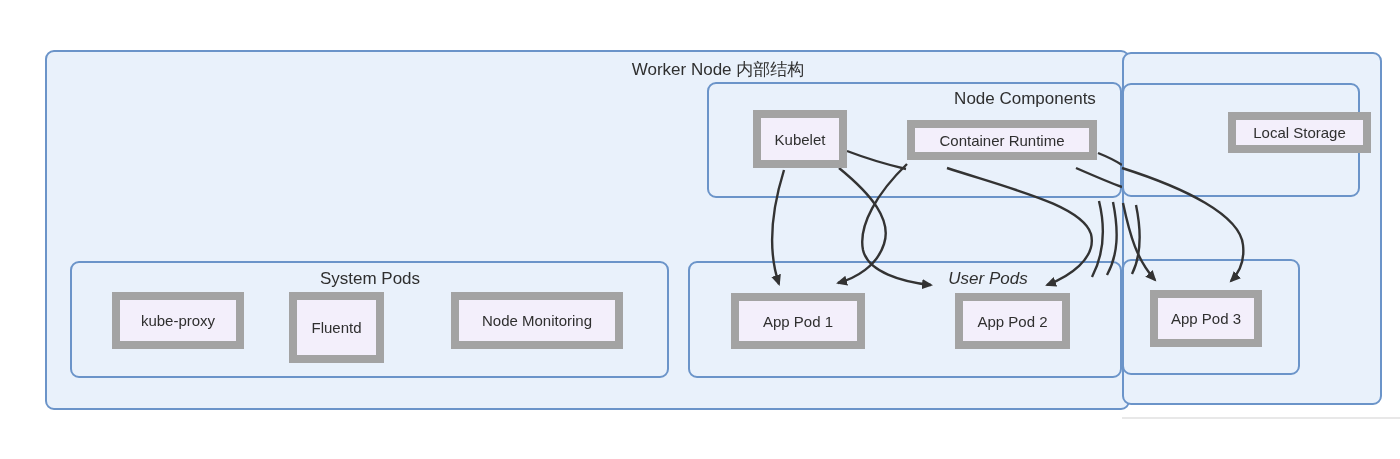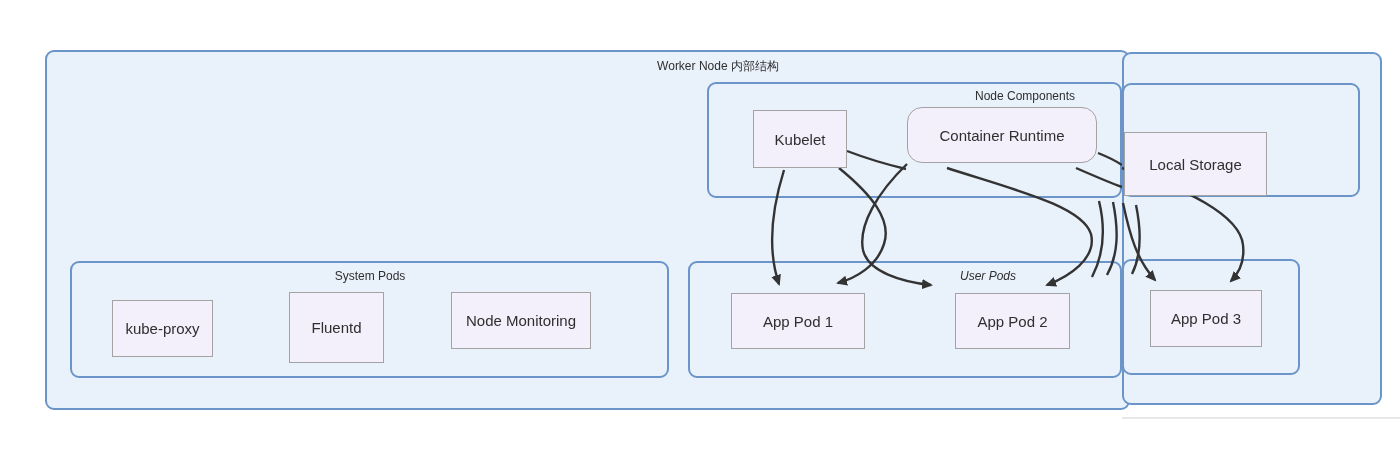--- a/index.html
+++ b/index.html
@@ -2,44 +2,44 @@
 <html><head>
 <meta charset="utf-8">
 <style>
   html,body{margin:0;padding:0;background:#fff;}
   #canvas{
     position:relative;width:1400px;height:459px;background:#fff;overflow:hidden;
     font-family:"Liberation Sans","DejaVu Sans",sans-serif;color:#2f2f2f;
   }
   .sg{position:absolute;box-sizing:border-box;background:#e9f1fb;border:2px solid #6b94c9;border-radius:9px;}
   .node{
-    position:absolute;box-sizing:border-box;background:#f3effb;border:1px solid #a3a3a3;
+    position:absolute;box-sizing:border-box;background:#f3effb;border:8px solid #a3a3a3;
     display:flex;align-items:center;justify-content:center;
     font-size:15px;color:#2f2f2f;white-space:nowrap;
   }
-  .title{position:absolute;transform:translateX(-50%);font-size:12px;color:#2f2f2f;white-space:nowrap;}
+  .title{position:absolute;transform:translateX(-50%);font-size:17px;color:#2f2f2f;white-space:nowrap;}
   svg.edges{position:absolute;left:0;top:0;pointer-events:none;}
   .edge{fill:none;stroke:#333333;stroke-width:2.4px;}
   .seamline{position:absolute;background:#e8e8e8;height:2px;}
 
   
   #boxA{left:45px;top:50px;width:1085px;height:360px;}
   #boxB{left:1122px;top:52px;width:260px;height:353px;}
   #sgNC1{left:707px;top:82px;width:415px;height:116px;border-width:2px;}
   #sgNC2{left:1122px;top:83px;width:238px;height:114px;}
   #sgSP{left:70px;top:261px;width:599px;height:117px;}
   #sgUP1{left:688px;top:261px;width:434px;height:117px;}
   #sgUP2{left:1122px;top:259px;width:178px;height:116px;}
 
   #n-kubelet{left:753px;top:110px;width:94px;height:58px;}
-  #n-cr{left:907px;top:107px;width:190px;height:56px;border-radius:15px;}
-  #n-ls{left:1124px;top:112px;width:143px;height:64px;margin-top:20px;}
-  #n-kp{left:112px;top:300px;width:101px;height:57px;}
+  #n-cr{left:907px;top:120px;width:190px;height:40px;}
+  #n-ls{left:1228px;top:112px;width:143px;height:41px;}
+  #n-kp{left:112px;top:292px;width:132px;height:57px;}
   #n-fl{left:289px;top:292px;width:95px;height:71px;}
-  #n-nm{left:451px;top:292px;width:140px;height:57px;}
+  #n-nm{left:451px;top:292px;width:172px;height:57px;}
   #n-ap1{left:731px;top:293px;width:134px;height:56px;}
   #n-ap2{left:935px;top:293px;width:115px;height:56px;margin-left:20px;}
   #n-ap3{left:1150px;top:290px;width:112px;height:57px;}
 
   #t-worker{left:718px;top:58px;}
   #t-nc{left:1025px;top:89px;}
   #t-sp{left:370px;top:269px;}
   #t-up{left:988px;top:269px;font-style:italic;}
   #seam-bottom{left:1122px;top:417px;width:278px;}
 </style>

